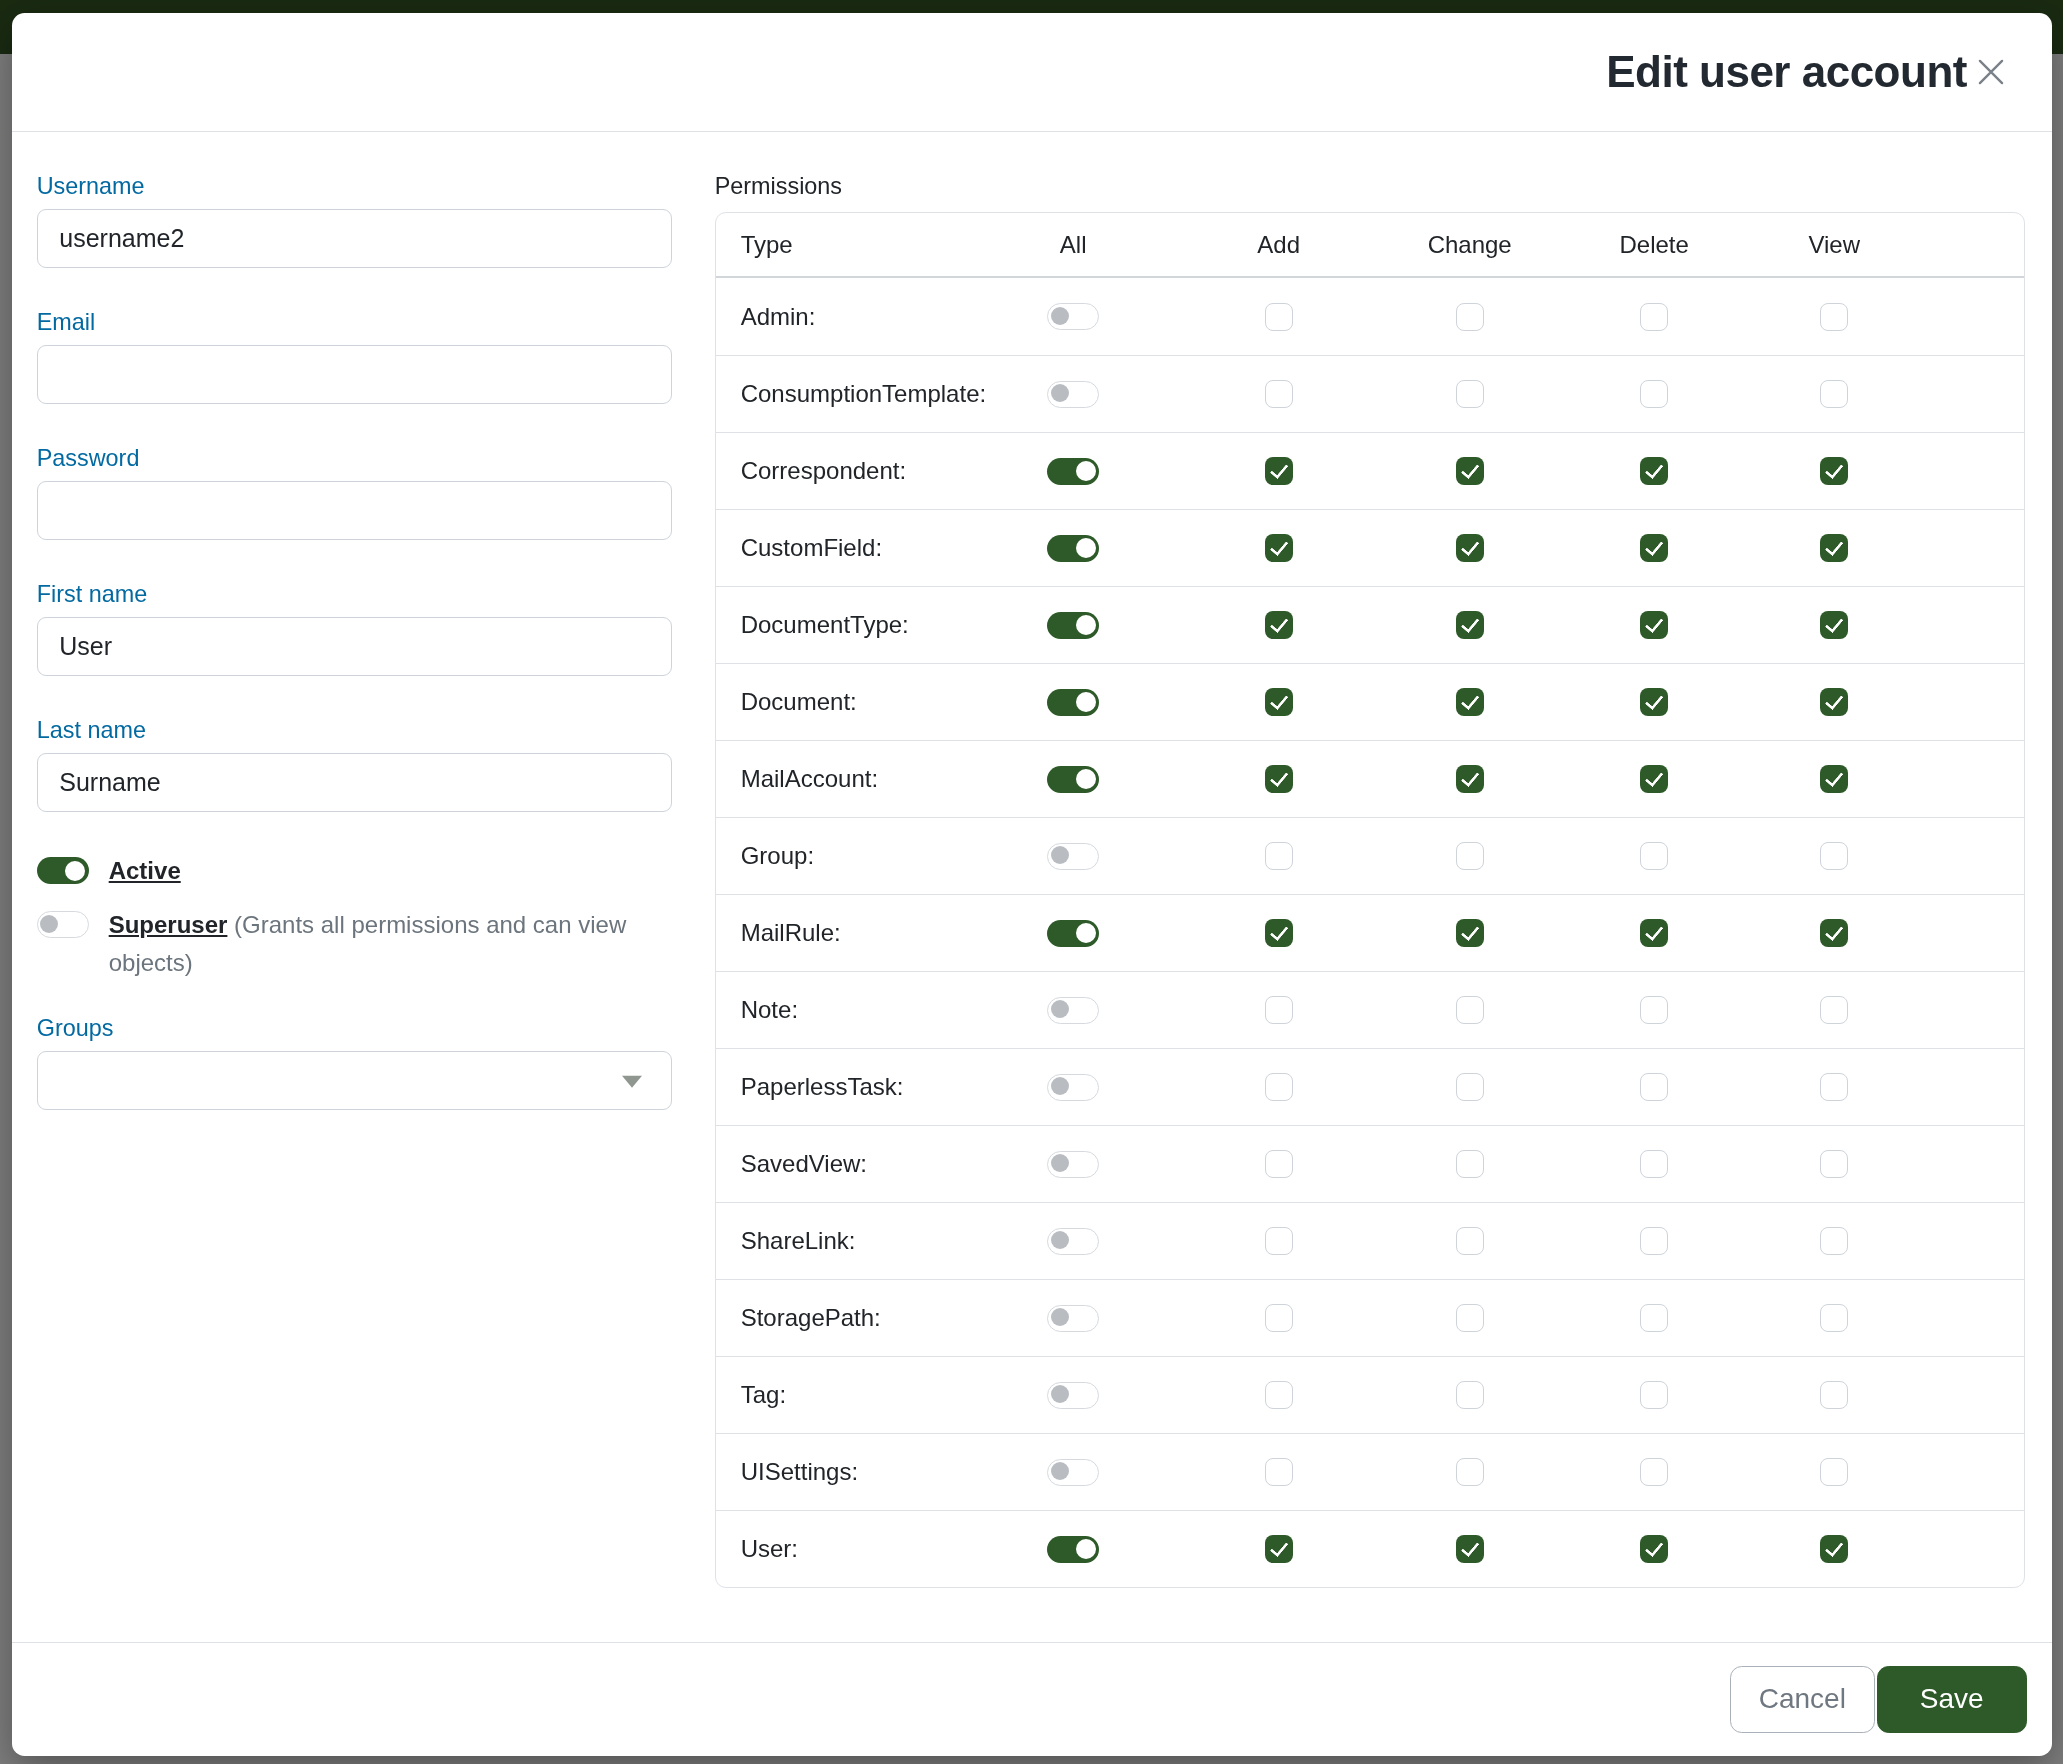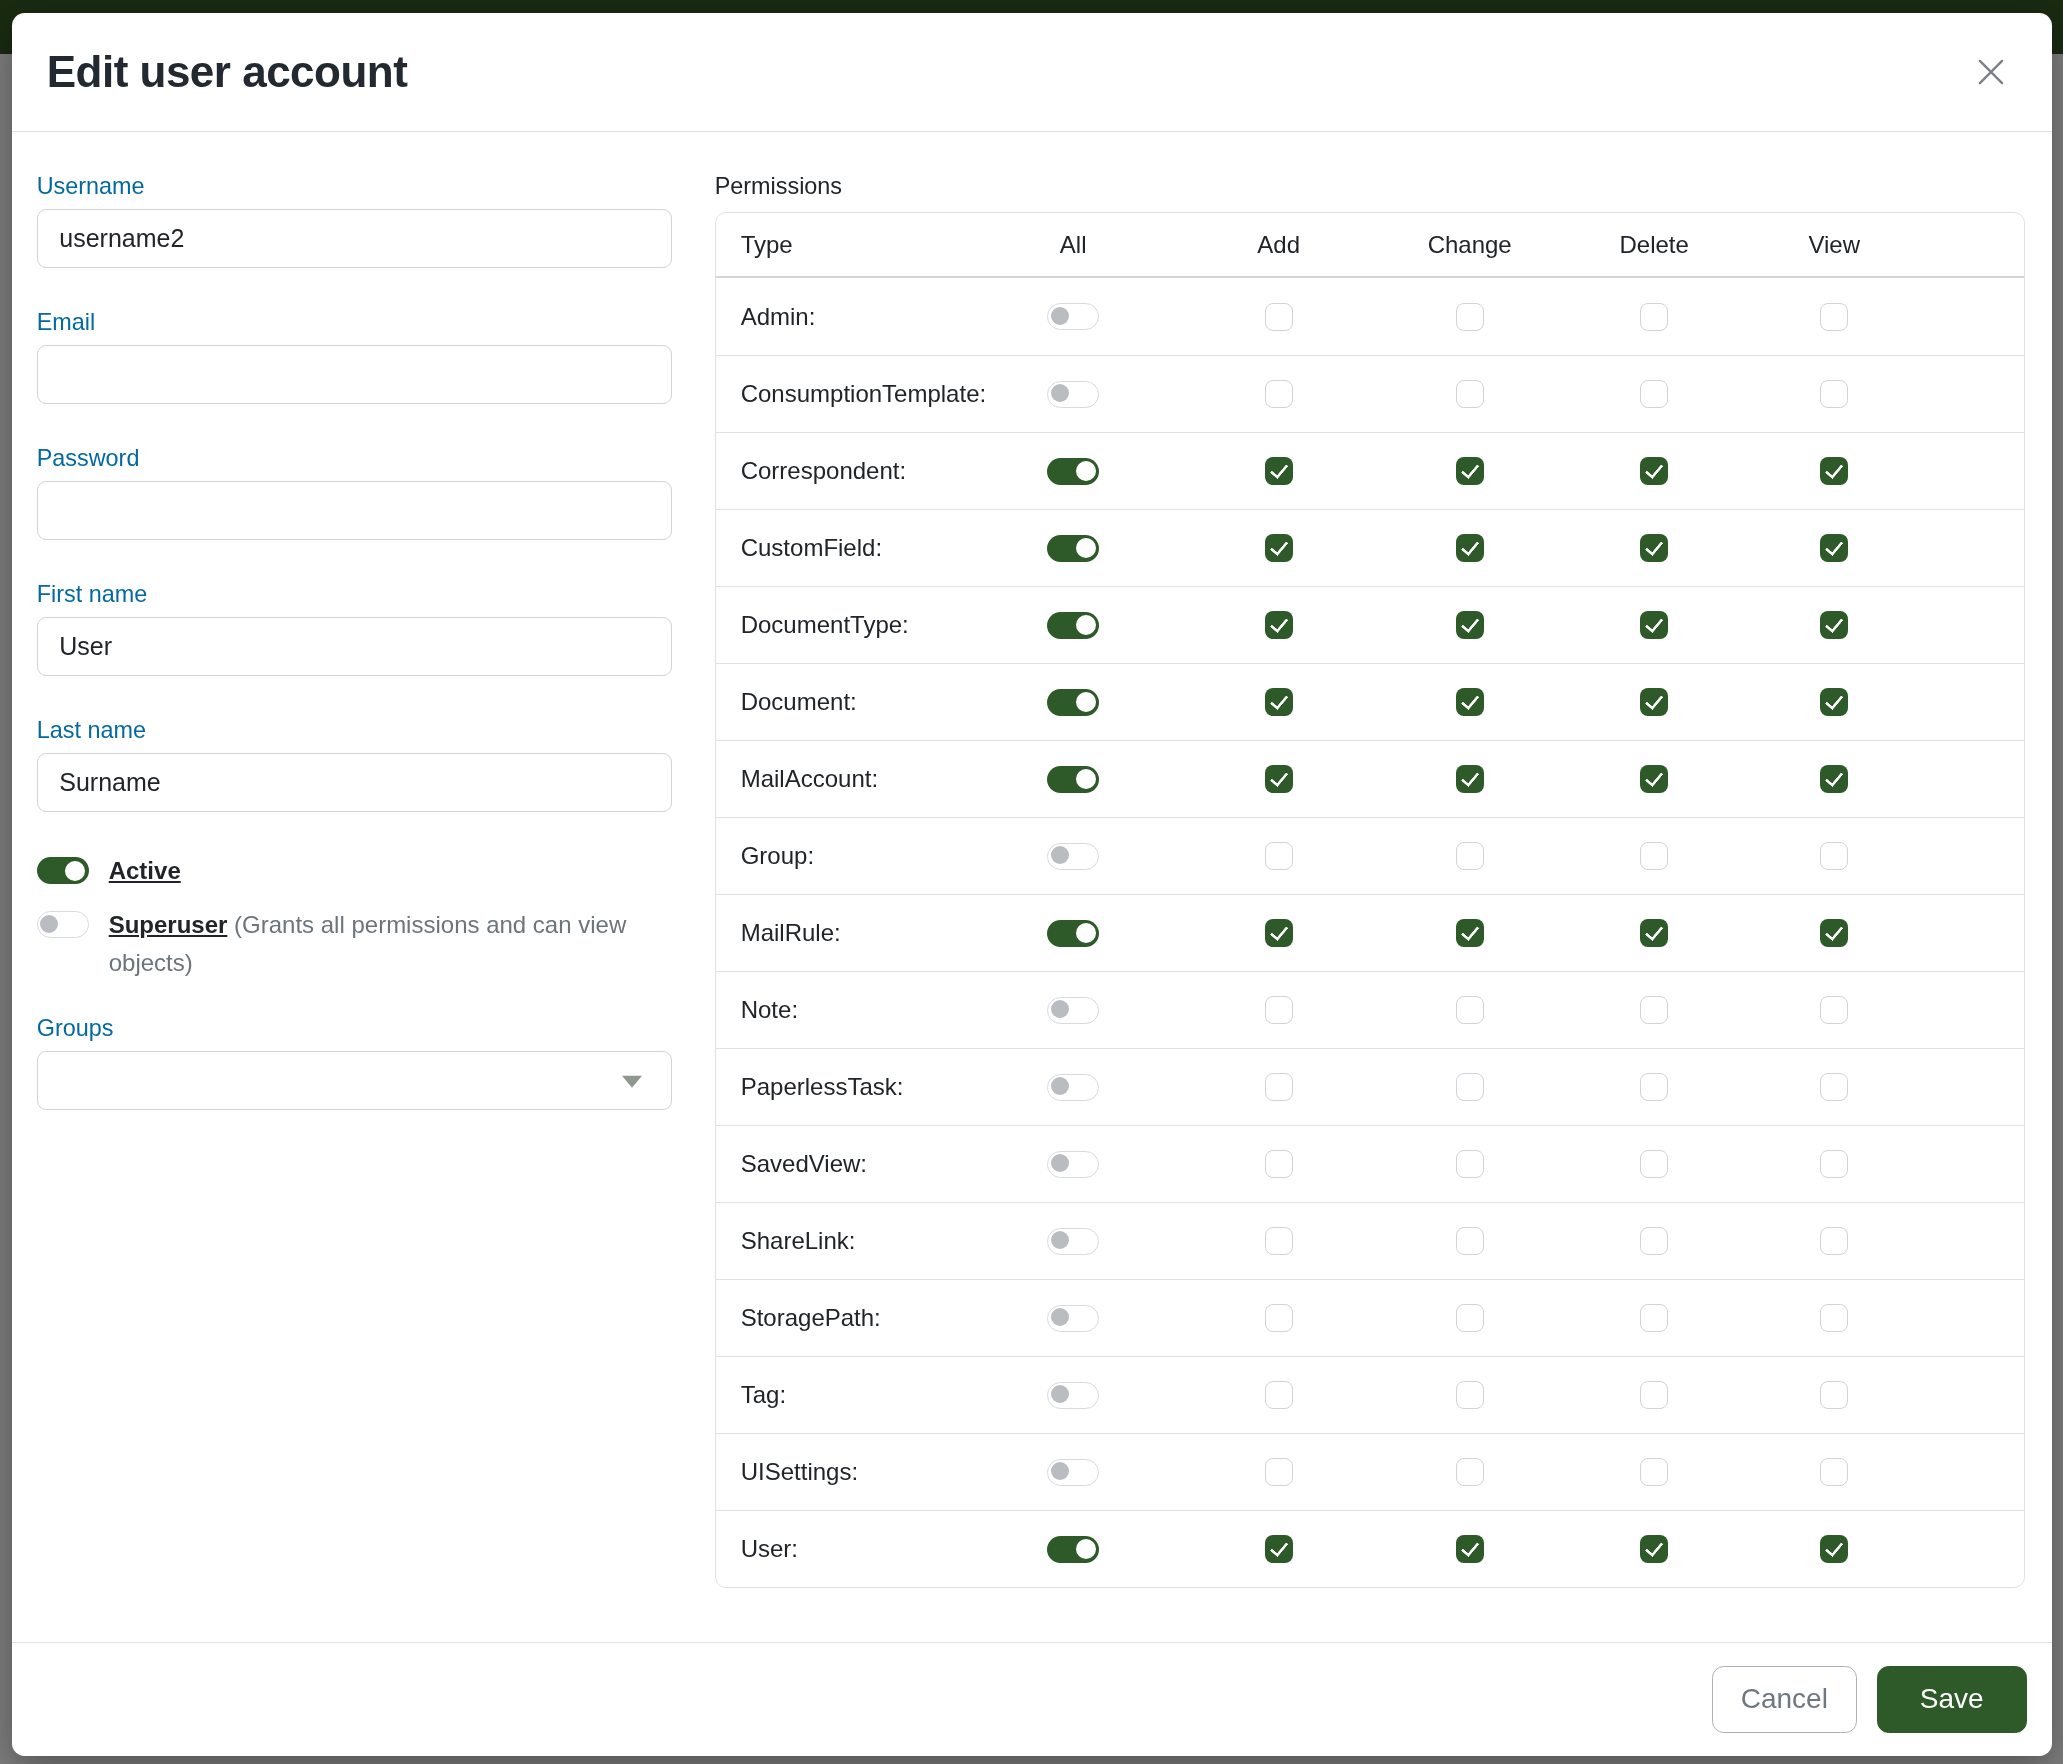--- a/index.html
+++ b/index.html
@@ -12,21 +12,21 @@
   }
   .navbar { position:absolute; top:0; left:0; width:100%; height:54px; background:#1a2b12; }
 
   .modal {
     position:absolute; left:11.7px; top:12.6px; width:2040px; height:1743px;
     background:#fff; border-radius:12.6px;
     box-shadow:0 12.6px 40px rgba(0,0,0,0.35);
     display:flex; flex-direction:column;
   }
   .modal-header {
-    flex:0 0 119px; display:flex; align-items:center; justify-content:space-between;
+    flex:0 0 119px; display:flex; align-items:center; justify-content:flex-end;
     padding:0 36px 0 35px; border-bottom:1.8px solid #dee2e6;
   }
   .modal-title { font-size:44px; font-weight:700; color:#232930; letter-spacing:-0.5px; }
   .close-btn { background:none; border:none; cursor:pointer; padding:5.4px; line-height:0; }
 
   .modal-body { flex:1 1 auto; display:flex; padding:40px 27px 0 25px; gap:43px; overflow:hidden; }
   .left-col { flex:0 0 635px; }
   .right-col { flex:1 1 auto; }
 
   .field { margin-bottom:40px; }
@@ -72,21 +72,21 @@
   .checkbox { width:28px; height:28px; border-radius:8px; position:relative; cursor:pointer; }
   .checkbox.unchecked { border:1.8px solid #ced4da; background:#fff; }
   .checkbox.checked { background:#2d5a28; }
   .checkbox.checked::after {
     content:""; position:absolute; left:9px; top:3.6px; width:7.2px; height:14.4px;
     border:solid #fff; border-width:0 3.6px 3.6px 0; border-radius:0.9px; transform:rotate(40deg);
   }
 
   .modal-footer {
     flex:0 0 114px; border-top:1.8px solid #dee2e6;
-    display:flex; align-items:center; justify-content:flex-end; gap:20px; padding:0 25px;
+    display:flex; align-items:center; justify-content:flex-end; gap:2px; padding:0 25px;
   }
   .btn { height:67px; border-radius:11.7px; font-size:28px; font-family:inherit; cursor:pointer; }
   .btn-cancel { background:#fff; border:1.8px solid #aab1b8; color:#6f7780; padding:0 28px; }
   .btn-save { background:#2d5a28; border:1.8px solid #2d5a28; color:#fff; padding:0 42px; }
 </style>
 </head>
 <body>
 
 <div class="navbar"></div>
 

